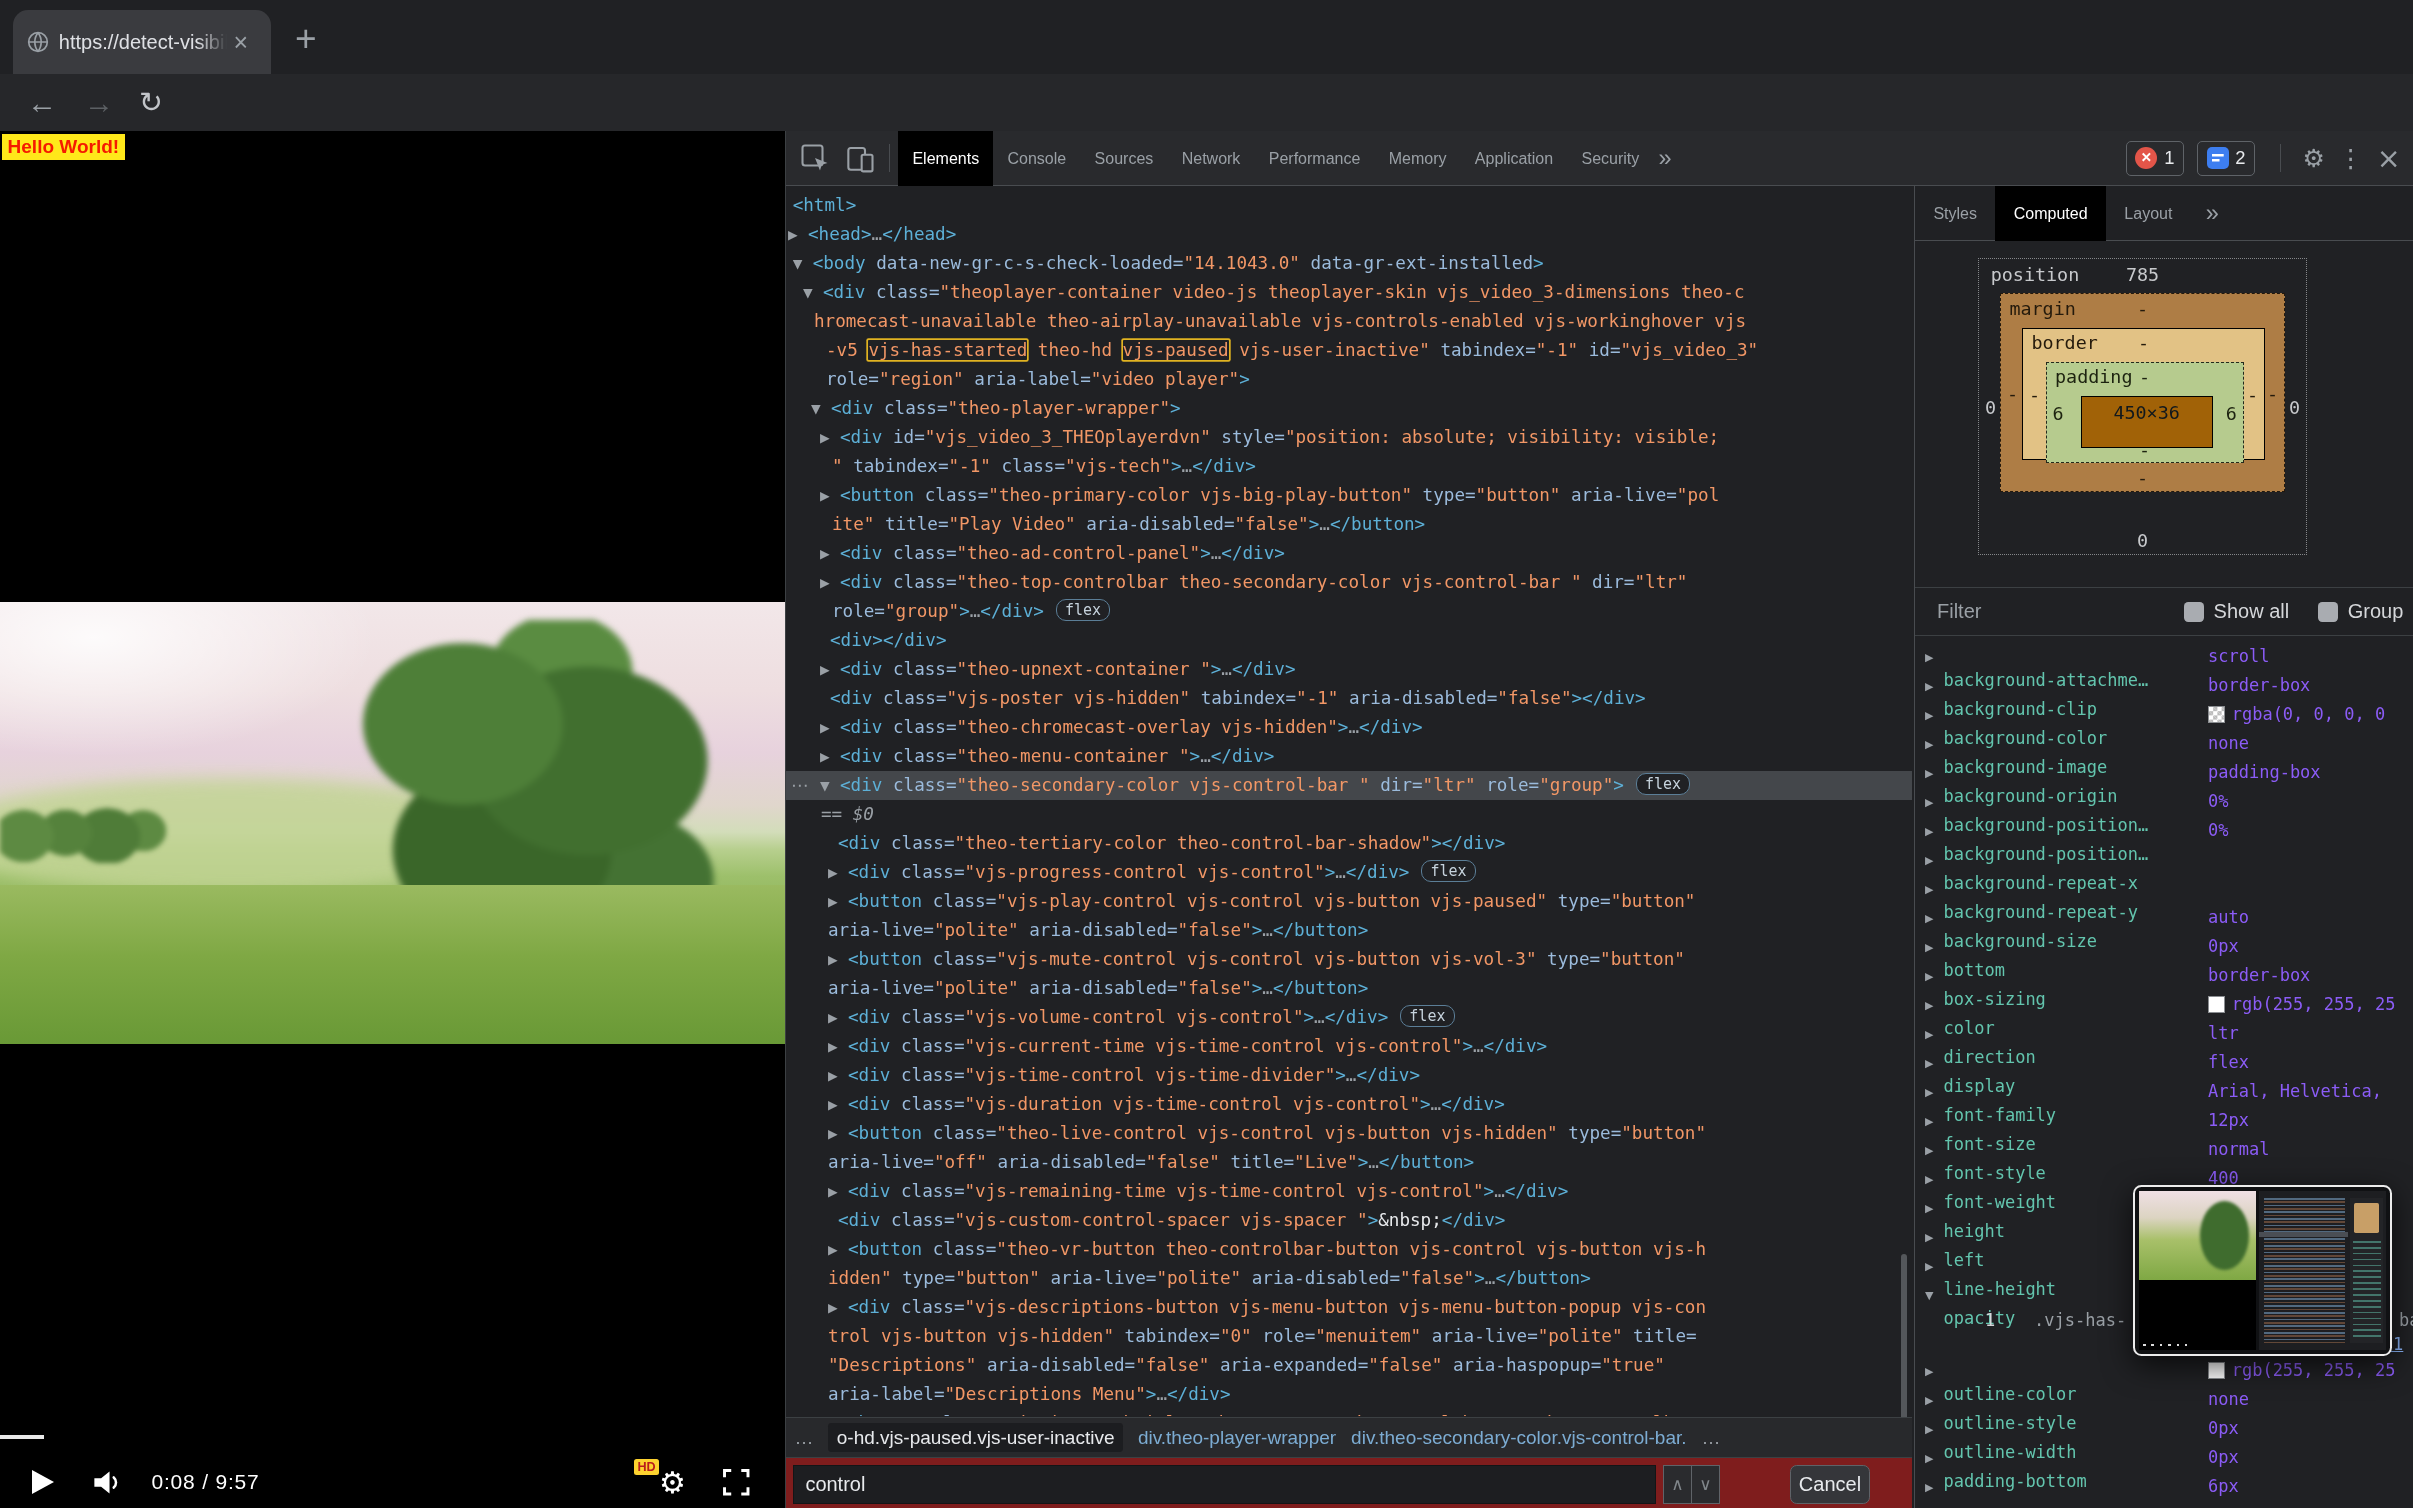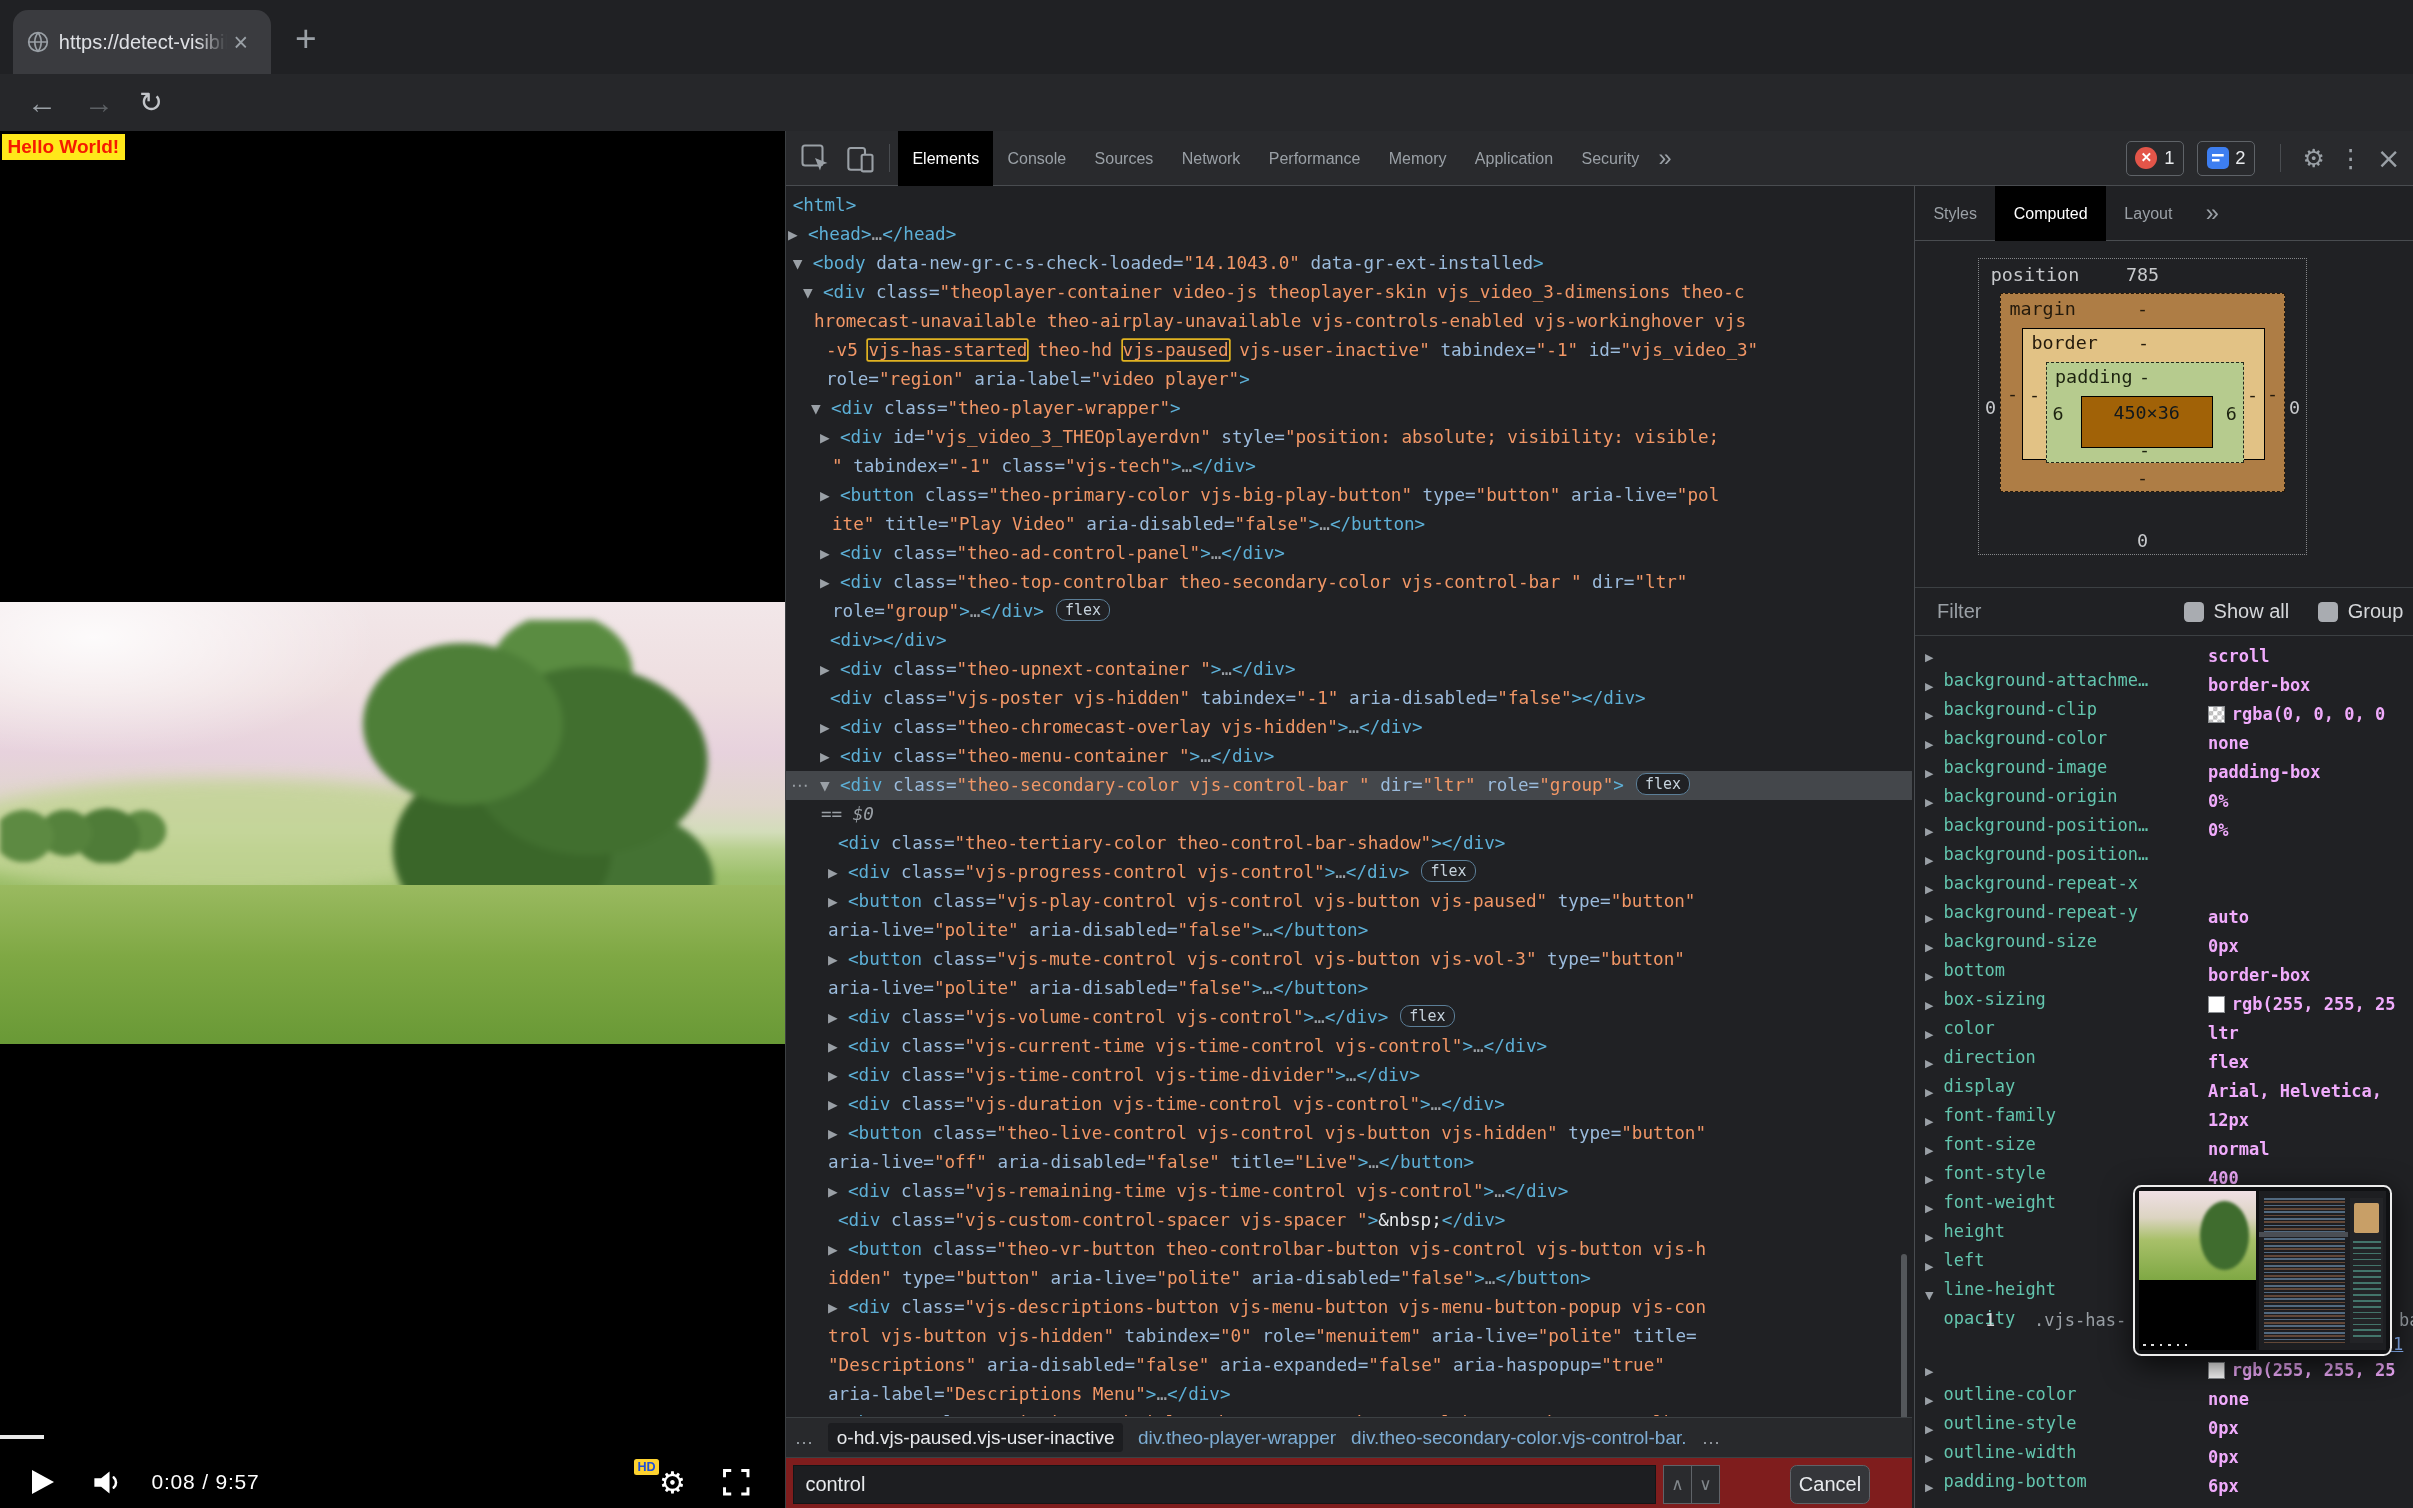--- a/index.html
+++ b/index.html
@@ -62,21 +62,21 @@
   .vf-field { position:absolute; left:0; top:64%; width:100%; height:36%;
      background:linear-gradient(180deg,#9aba60,#7fa844 45%,#699936 100%); }
   #vprog { left:0; top:1304px; width:44px; height:4.2px; background:#e9e9e9; }
   #pcontrols { left:0; top:1324px; width:785px; height:54px; display:flex; align-items:center; }
   #play-btn { width:0; height:0; border-left:22px solid #fff; border-top:12.6px solid transparent;
               border-bottom:12.6px solid transparent; margin-left:32px; }
   #vol-icon { margin-left:37px; }
   #vtime { color:#fff; font-size:21px; margin-left:28.5px; letter-spacing:0.8px; }
   #hd-gear { margin-left:auto; position:relative; width:39px; height:39px; }
   #hd-gear .gear-glyph { color:#fff; font-size:30px; line-height:39px; font-family:"DejaVu Sans",sans-serif; }
-  #hd-chip { position:absolute; left:-25px; top:-3.4px; background:#fdd22f; color:#1d4ed8; font-size:12.6px;
+  #hd-chip { position:absolute; left:-25px; top:-3.4px; background:#fdd22f; color:#b91c1c; font-size:12.6px;
              font-weight:bold; border-radius:2.5px; padding:0.8px 3.4px; }
   #fs-icon { margin:0 35px 0 23.5px; }
 
   
   #dt-top { left:0; top:0; width:1628px; height:55px; background:#292a2d;
             border-bottom:0.8px solid #494c50; display:flex; align-items:center; }
   .dt-icon { margin-left:11.7px; width:34px; text-align:center; }
   .dt-sep { width:0.8px; height:28.5px; background:#494c50; margin:0 8.4px 0 11.7px; }
   .dt-tab { color:#9aa0a6; font-size:16px; padding:0 14.2px; height:55px; line-height:55px; }
   .dt-tab.active { background:#000; color:#fff; }
@@ -154,21 +154,21 @@
   .cb-lab { color:#d5d7da; font-size:20px; margin-left:10px; }
   #cb-show { margin-left:auto; } #cb-group { margin-left:28.5px; }
   #sb-filter .pad-r { width:11.7px; }
 
   
   #props { left:0; top:456px; width:500px; overflow:hidden;
            font-family:"DejaVu Sans Mono",monospace; font-size:17px; }
   .prow { position:relative; height:29px; line-height:29px; white-space:nowrap; }
   .parrow { position:absolute; left:10px; color:#9aa0a6; font-family:"DejaVu Sans",sans-serif; font-size:11px; top:0.8px; }
   .pname { position:absolute; left:28.5px; color:#63c5ae;margin-top:24px; }
-  .pval  { position:absolute; left:293px; color:#f0abfc;font-weight:bold; }
+  .pval  { position:absolute; left:293px; color:#8b5cf6; }
   .swatch { display:inline-block; width:17px; height:17px; border:0.8px solid #8a8d91; vertical-align:-2.5px; margin-right:6.7px; }
   .swatch.checker { background:
       linear-gradient(45deg,#bbb 25%,transparent 25%,transparent 75%,#bbb 75%),
       linear-gradient(45deg,#bbb 25%,#fff 25%,#fff 75%,#bbb 75%);
       background-size:8.4px 8.4px; background-position:0 0,4.2px 4.2px; }
   .swatch.white { background:#fff; }
   .psub { position:relative; height:23.5px; line-height:23.5px; }
   .psub .sv { position:absolute; left:70px; color:#d5d7da; }
   .psub .ss { position:absolute; left:119px; color:#9aa0a6; }
   .psub .sr { position:absolute; left:484px; color:#9aa0a6; }

